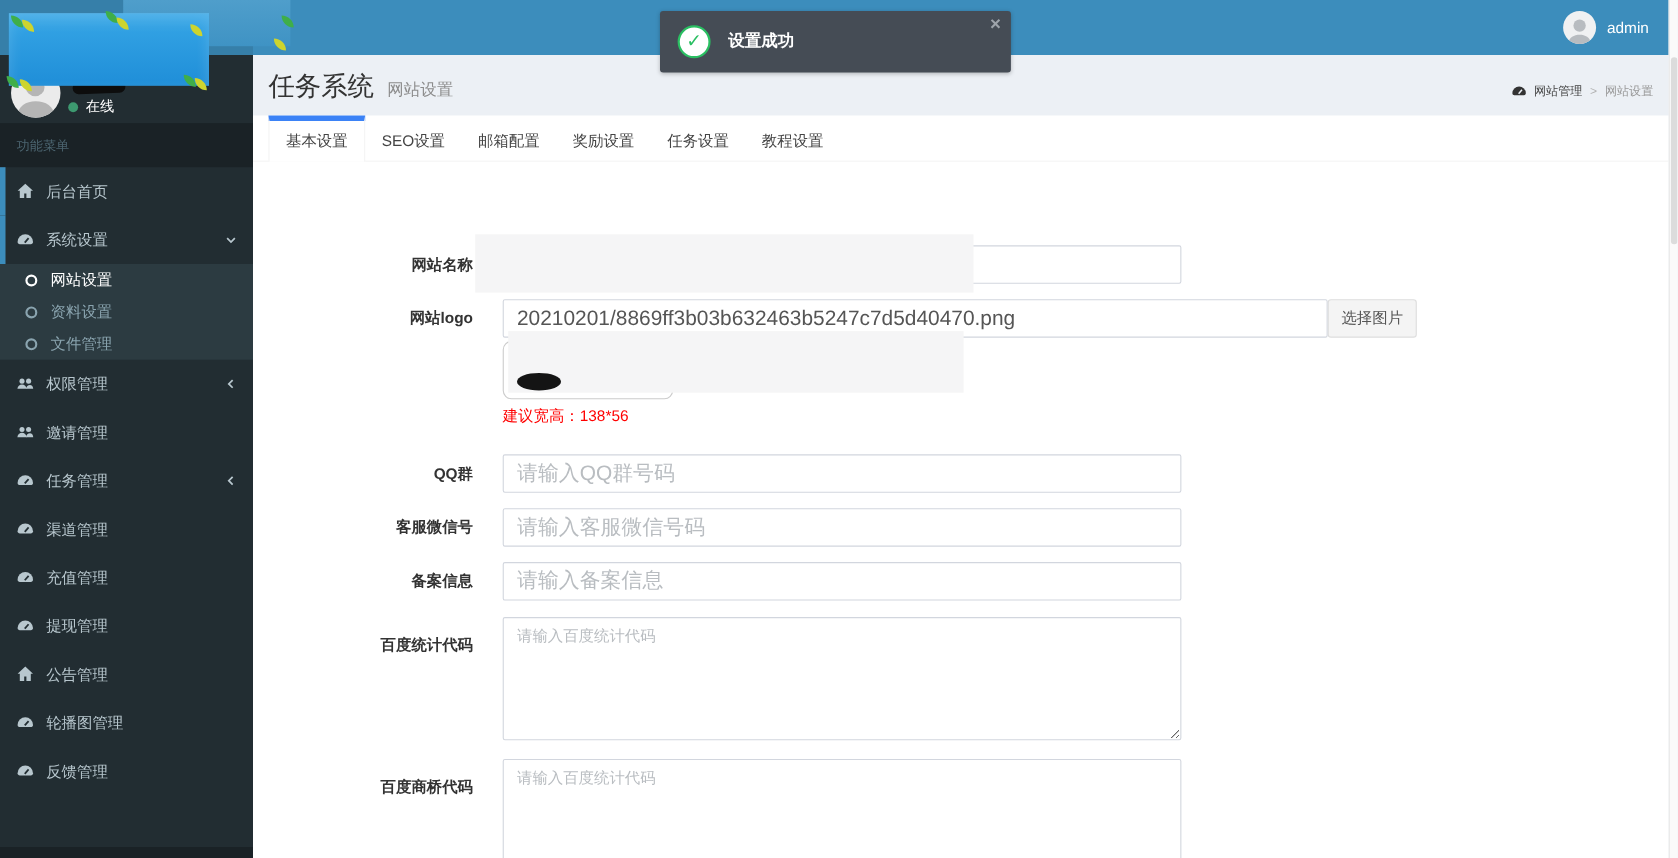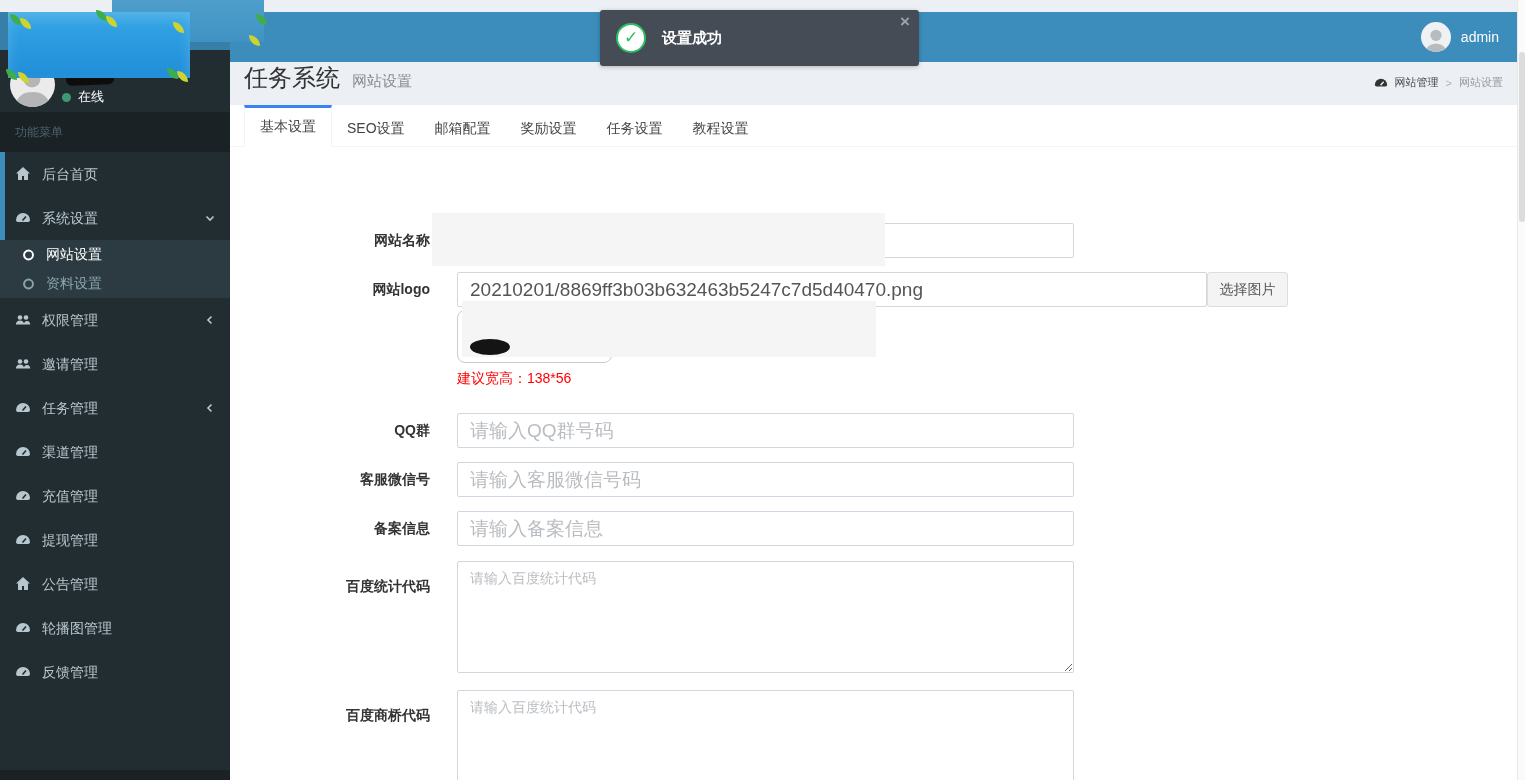--- a/index.html
+++ b/index.html
@@ -5,21 +5,21 @@
   * { margin:0; padding:0; box-sizing:border-box; }
   html,body { width:1525px; height:780px; overflow:hidden; }
   body {
     position:relative;
     font-family:"Liberation Sans","DejaVu Sans",sans-serif;
     background:#ecf0f5;
     font-size:14px;
     color:#333;
   }
   
-  .topbar { position:absolute; left:0; top:12px; width:1517px; height:50px; background:#3c8dbc; z-index:2; }
+  .topbar { position:absolute; left:0; top:0; width:1517px; height:50px; background:#3c8dbc; z-index:2; }
   .logo-area { position:absolute; left:0; top:0; width:230px; height:50px; background:#367fa9; }
   .topbar-user { position:absolute; right:18px; top:0; height:50px; display:flex; align-items:center; gap:10px; cursor:pointer; }
   .topbar-user .avatar-sm { width:30px; height:30px; border-radius:50%; background:#f0f1f2; position:relative; overflow:hidden; }
   .topbar-user .avatar-sm svg { position:absolute; left:0; top:2px; }
   .topbar-user .uname { color:#fff; font-size:14px; }
   
   .sidebar { position:absolute; left:0; top:50px; width:230px; height:730px; background:#222d32; z-index:2; }
   .user-panel { position:relative; height:62px; }
   .avatar-lg { position:absolute; left:10px; top:12px; width:45px; height:45px; border-radius:50%; background:#ebebeb; overflow:hidden; }
   .name-scribble { position:absolute; left:66px; top:24px; width:48px; height:11px; background:#0d0d0d; border-radius:6px; transform:rotate(-2deg); }
@@ -63,21 +63,21 @@
   .breadcrumb { position:absolute; right:14px; top:25px; font-size:11px; color:#444; display:flex; align-items:center; gap:7px; }
   .breadcrumb .bc-ic { width:14px; height:14px; color:#333; }
   .breadcrumb .bc-ic svg { display:block; width:14px; height:14px; }
   .breadcrumb .sep { color:#b0b0b0; }
   .breadcrumb .cur { color:#999; }
   .breadcrumb .sec { cursor:pointer; }
   
   .white-box { position:absolute; left:230px; top:105px; width:1287px; height:675px; background:#fff; z-index:1; }
   .tabstrip { position:absolute; left:0; top:0; width:100%; height:42px; border-bottom:1px solid #f4f4f4; padding-left:14px; display:flex; }
   .tab { height:42px; line-height:40px; padding:0 15px; font-size:14px; color:#444; cursor:pointer; border-top:3px solid transparent; }
-  .tab.on { border-top:3px solid #3b82f6; border-left:1px solid #f4f4f4; border-right:1px solid #f4f4f4; background:#fff; line-height:37px; }
+  .tab.on { border-top:5px solid #3b82f6; border-left:1px solid #f4f4f4; border-right:1px solid #f4f4f4; background:#fff; line-height:37px; }
   
   .form-area { position:absolute; left:0; top:53px; width:100%; height:633px; }
   .frow { position:absolute; left:227px; }
   .flabel { position:absolute; left:-160px; width:133px; text-align:right; font-weight:bold; color:#333; font-size:14px; top:50%; transform:translateY(-50%); white-space:nowrap; }
   .frow.ta .flabel { top:17px; transform:none; }
   .finput { width:100%; height:35px; border:1px solid #d2d6de; border-radius:2px; padding:6px 12px; font-size:19px; color:#555; background:#fff; outline:none; font-family:"Liberation Sans","DejaVu Sans",sans-serif; }
   .ftext { width:100%; height:112px; border:1px solid #d2d6de; border-radius:2px; padding:8px 12px; font-size:14px; color:#555; resize:both; outline:none; font-family:"Liberation Sans","DejaVu Sans",sans-serif; }
   .finput::placeholder, .ftext::placeholder { color:#b9bdc1; opacity:1; }
   .fbtn { position:absolute; left:100%; top:0; width:81px; height:35px; background:#f4f4f4; border:1px solid #ddd; border-radius:3px; font-size:14px; color:#555; cursor:pointer; font-family:"Liberation Sans","DejaVu Sans",sans-serif; }
   .r1 { top:65px;  width:617px; height:35px; }
@@ -164,20 +164,28 @@
         <span class="mi-tx">网站设置</span>
       </div>
       <div class="smi">
         <span class="mi-ic">
             <svg viewBox="0 0 16 16">
               <circle cx="8" cy="8" r="5.5" fill="none" stroke="currentColor" stroke-width="2.4"></circle>
             </svg>
           </span>
         <span class="mi-tx">资料设置</span>
       </div>
+      <div class="smi">
+        <span class="mi-ic">
+            <svg viewBox="0 0 16 16">
+              <circle cx="8" cy="8" r="5.5" fill="none" stroke="currentColor" stroke-width="2.4"></circle>
+            </svg>
+          </span>
+        <span class="mi-tx">文件管理</span>
+      </div>
     </div>
 
     <div class="mi">
       <span class="mi-ic">
           <svg viewBox="0 0 16 16" fill="currentColor">
             <circle cx="5" cy="5.5" r="2.3"></circle>
             <circle cx="11" cy="5.5" r="2.3"></circle>
             <path d="M.8 12.5c.3-2.6 2-4 4.2-4s3.9 1.4 4.2 4z"></path>
             <path d="M8.6 12.5c.4-2.2 1.7-3.6 3.6-3.6 1.8 0 2.8 1.4 3 3.6z"></path>
           </svg>

